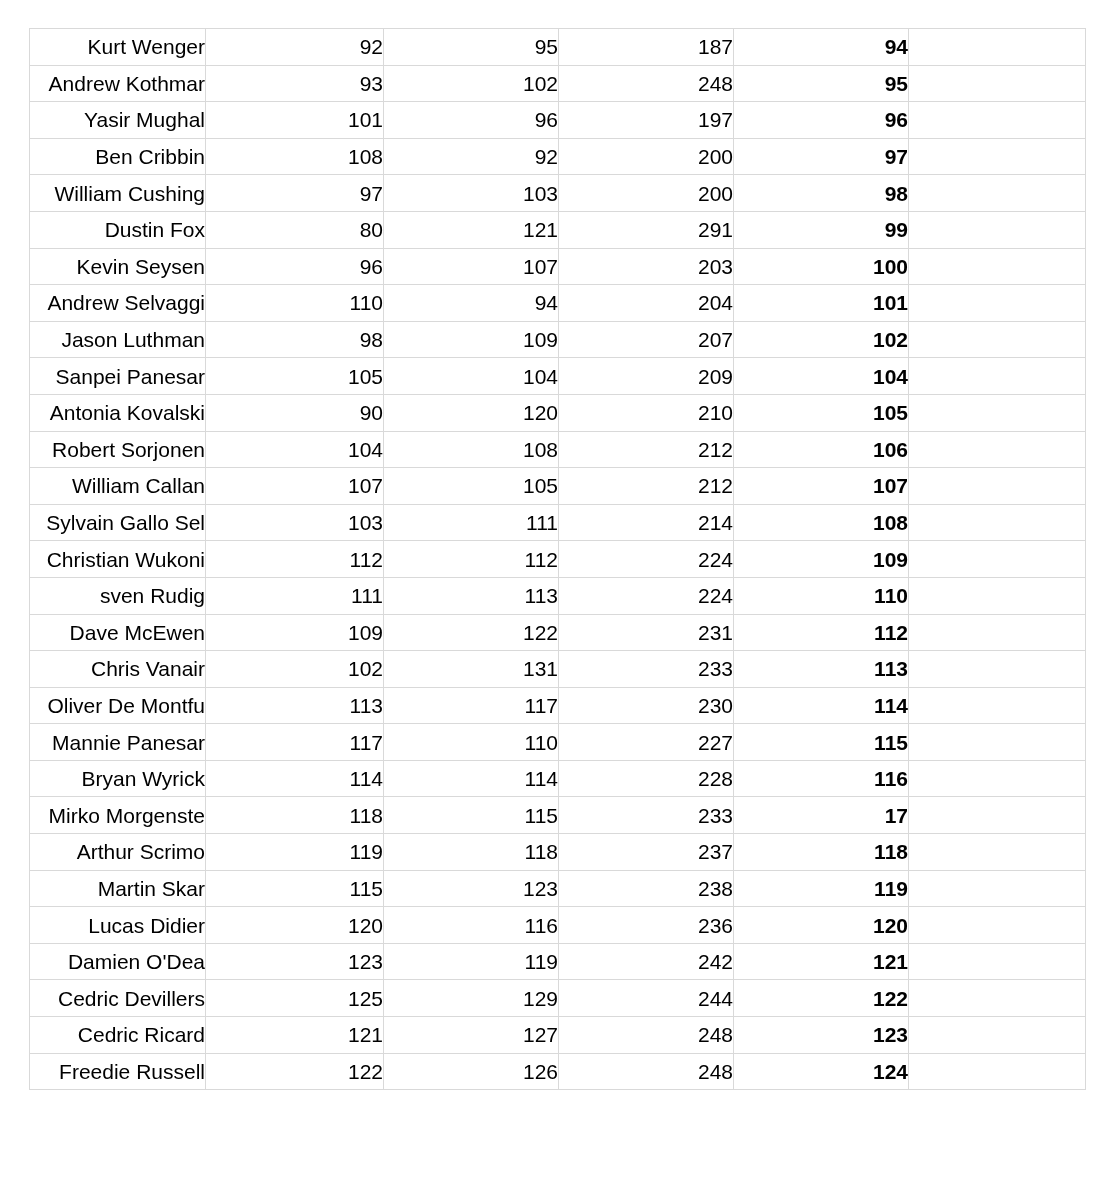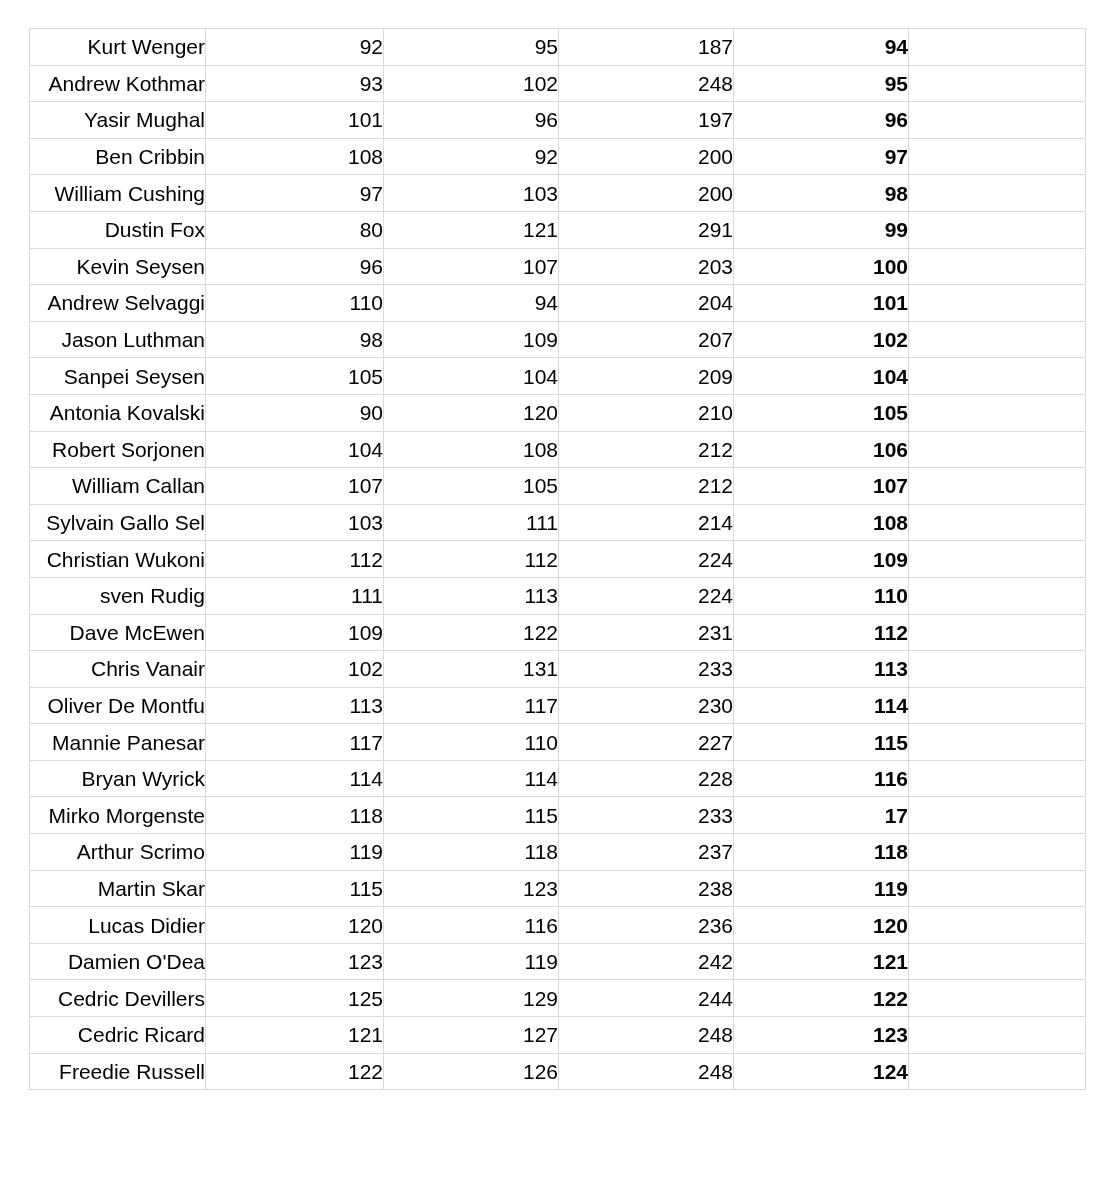--- a/index.html
+++ b/index.html
@@ -126,21 +126,21 @@
         </tr>
         <tr>
           <td class="col-name">Jason Luthman</td>
           <td class="col-score1">98</td>
           <td class="col-score2">109</td>
           <td class="col-total">207</td>
           <td class="col-rank">102</td>
           <td class="col-blank"></td>
         </tr>
         <tr>
-          <td class="col-name">Sanpei Seysen</td>
+          <td class="col-name">Sanpei Panesar</td>
           <td class="col-score1">105</td>
           <td class="col-score2">104</td>
           <td class="col-total">209</td>
           <td class="col-rank">104</td>
           <td class="col-blank"></td>
         </tr>
         <tr>
           <td class="col-name">Antonia Kovalski</td>
           <td class="col-score1">90</td>
           <td class="col-score2">120</td>

